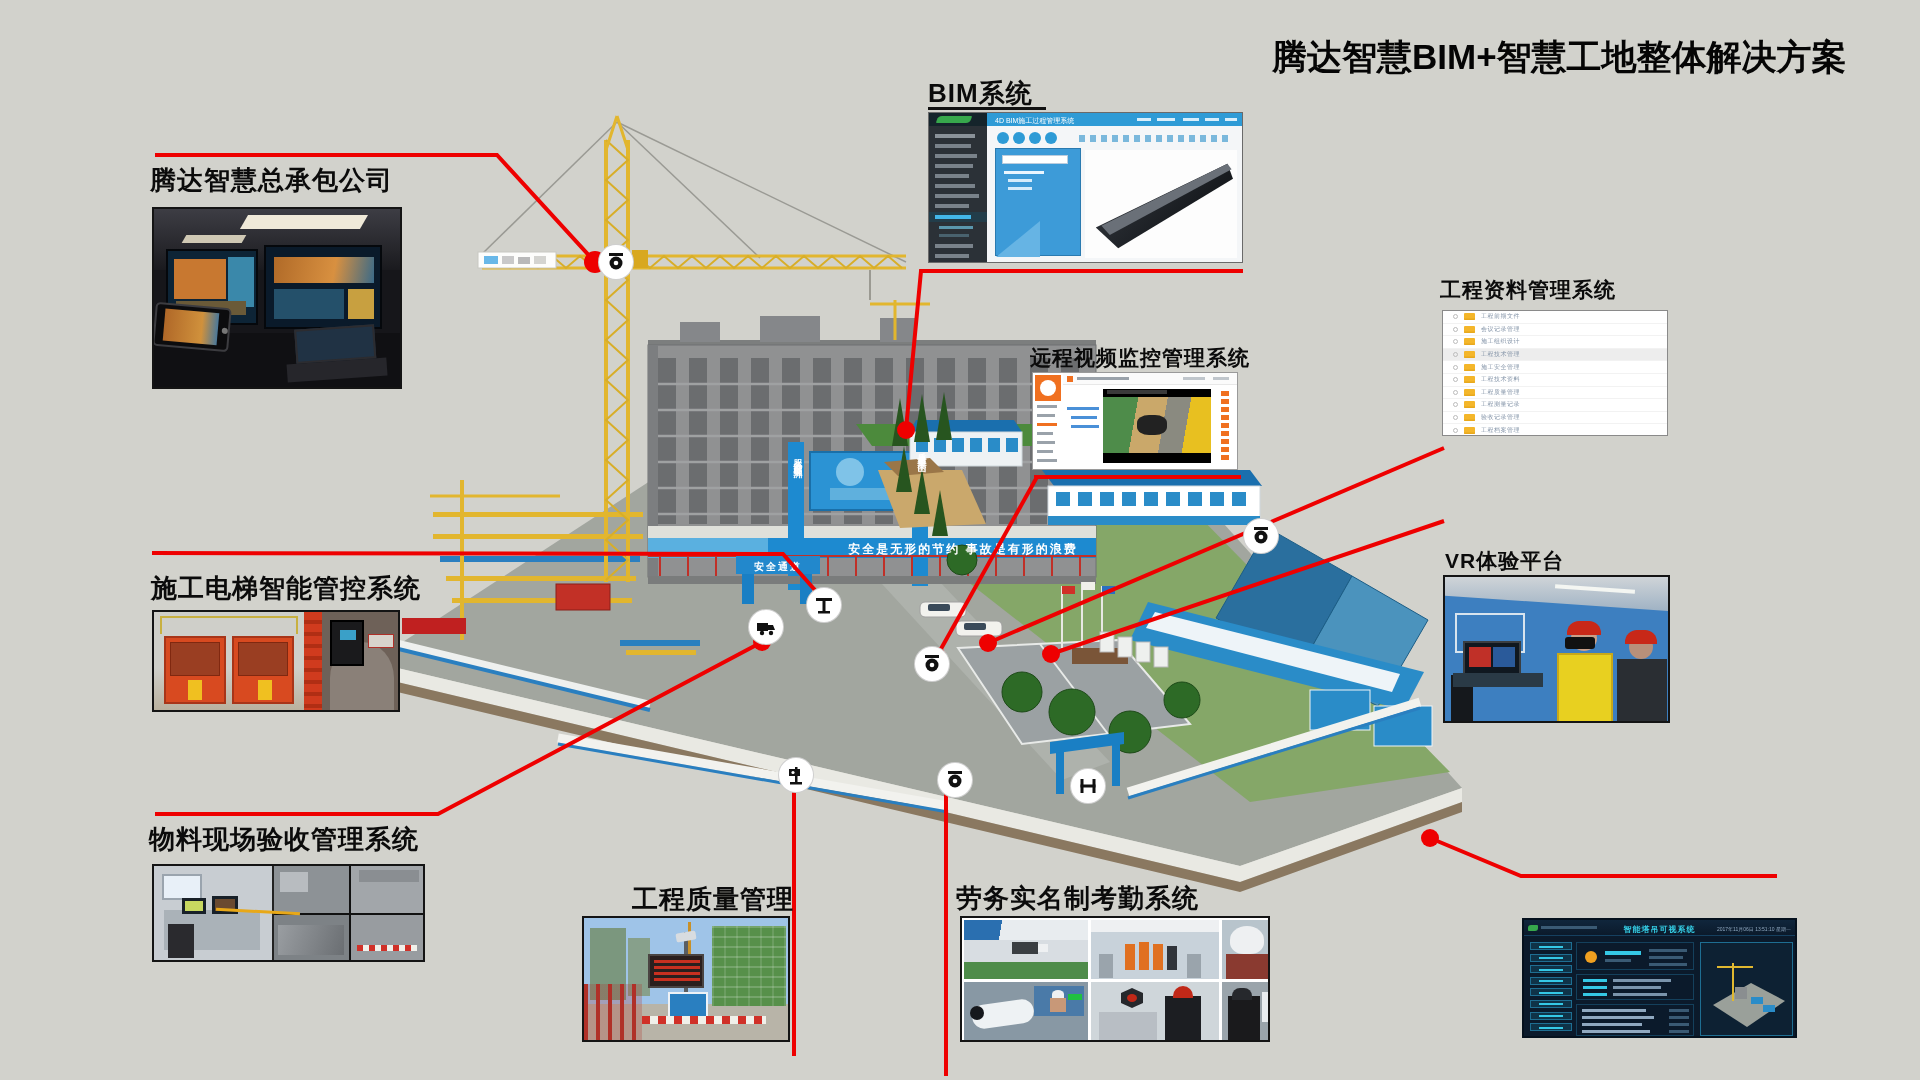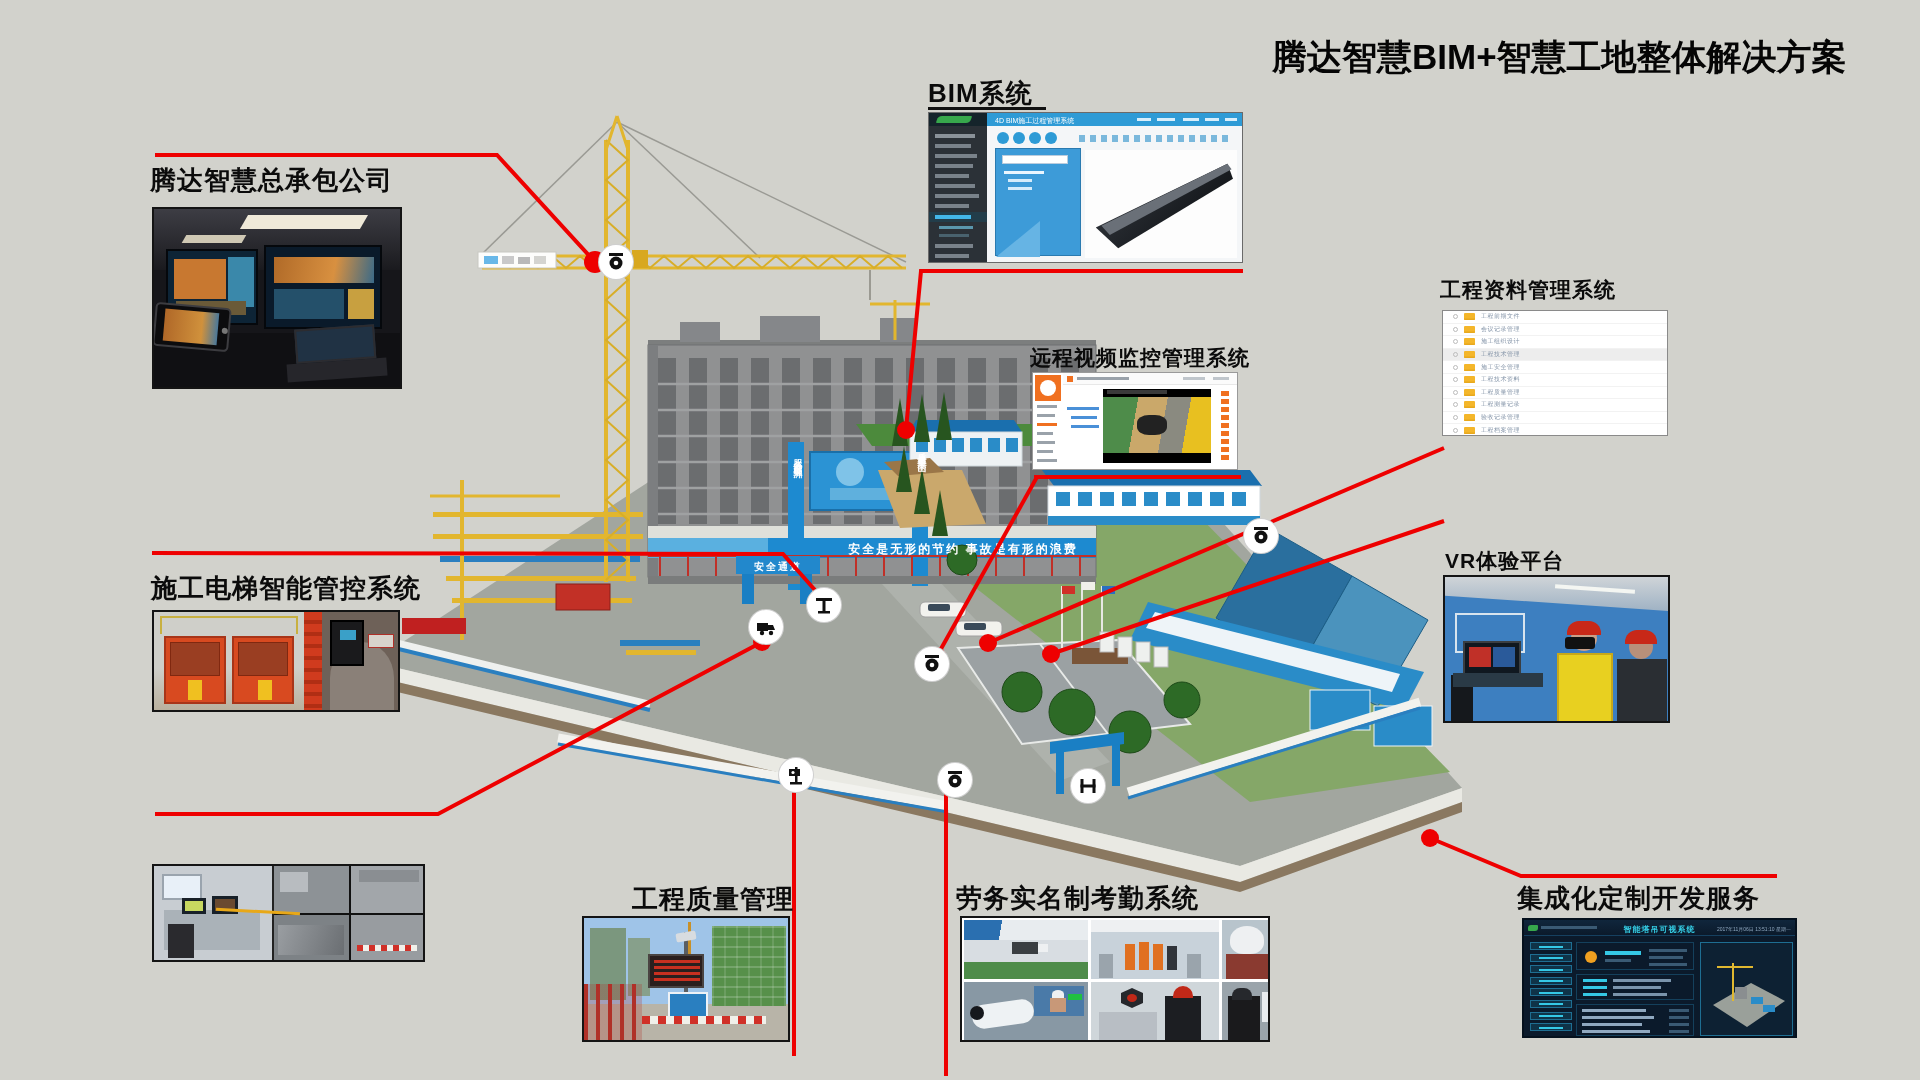--- a/index.html
+++ b/index.html
@@ -259,23 +259,23 @@
     </g>
   </svg>
 
   <div class="lbl" style="left:150px;top:163px;font-size:26px;z-index:5;">腾达智慧总承包公司</div>
   <div class="lbl" style="left:928px;top:76px;font-size:26px;z-index:5;">BIM系统</div>
   <div class="abs" style="left:928px;top:107px;width:118px;height:3px;background:#111;z-index:5;"></div>
   <div class="lbl" style="left:1440px;top:276px;font-size:21px;z-index:5;">工程资料管理系统</div>
   <div class="lbl" style="left:1030px;top:344px;font-size:21px;z-index:5;">远程视频监控管理系统</div>
   <div class="lbl" style="left:1445px;top:547px;font-size:21px;z-index:5;">VR体验平台</div>
   <div class="lbl" style="left:151px;top:571px;font-size:26px;z-index:5;">施工电梯智能管控系统</div>
+  <div class="lbl" style="left:149px;top:822px;font-size:26px;z-index:5;">物料现场验收管理系统</div>
   <div class="lbl" style="left:632px;top:882px;font-size:26px;z-index:5;">工程质量管理</div>
   <div class="lbl" style="left:956px;top:881px;font-size:26px;z-index:5;">劳务实名制考勤系统</div>
-  <div class="lbl" style="left:1517px;top:881px;font-size:26px;z-index:5;">集成化定制开发服务</div>
   <div class="title" style="left:1272px;top:34px;font-size:35px;z-index:5;">腾达智慧BIM+智慧工地整体解决方案</div>
 
   <div class="photo" style="left:152px;top:207px;width:250px;height:182px;background:#16161a;z-index:3;">
     <div class="abs" style="left:0;top:0;width:100%;height:34%;background:linear-gradient(#3d3d44,#1a1a1e);"></div>
     <div class="abs" style="left:90px;top:6px;width:120px;height:14px;background:#efe9d8;transform:skewX(-30deg);"></div>
     <div class="abs" style="left:30px;top:26px;width:60px;height:8px;background:#cfc8b4;transform:skewX(-30deg);"></div>
     <div class="abs" style="left:12px;top:40px;width:92px;height:76px;background:#0d2436;border:2px solid #05080c;">
       <div class="abs" style="left:6px;top:8px;width:52px;height:40px;background:#c87830;"></div>
       <div class="abs" style="left:60px;top:6px;width:26px;height:50px;background:#3a88aa;"></div>
       <div class="abs" style="left:8px;top:50px;width:70px;height:14px;background:#6a5a38;"></div>

